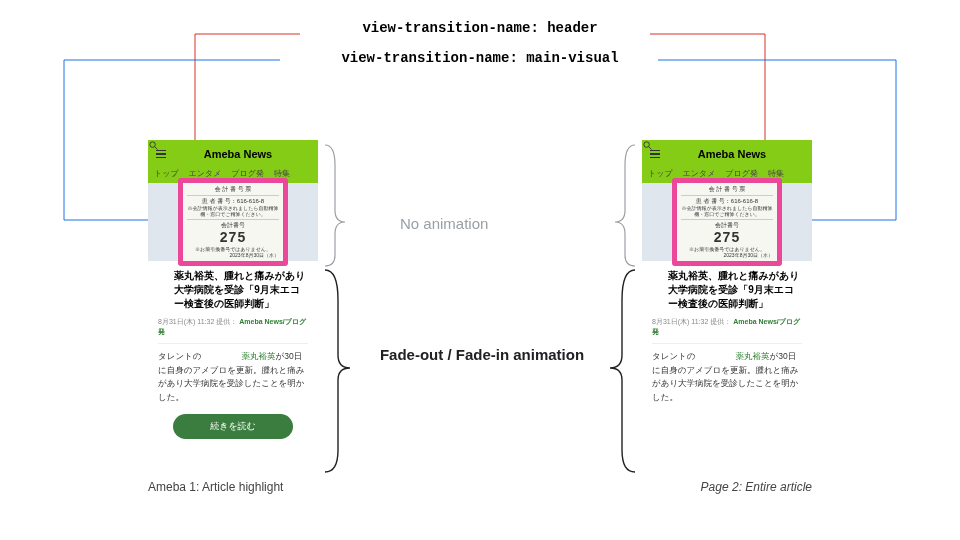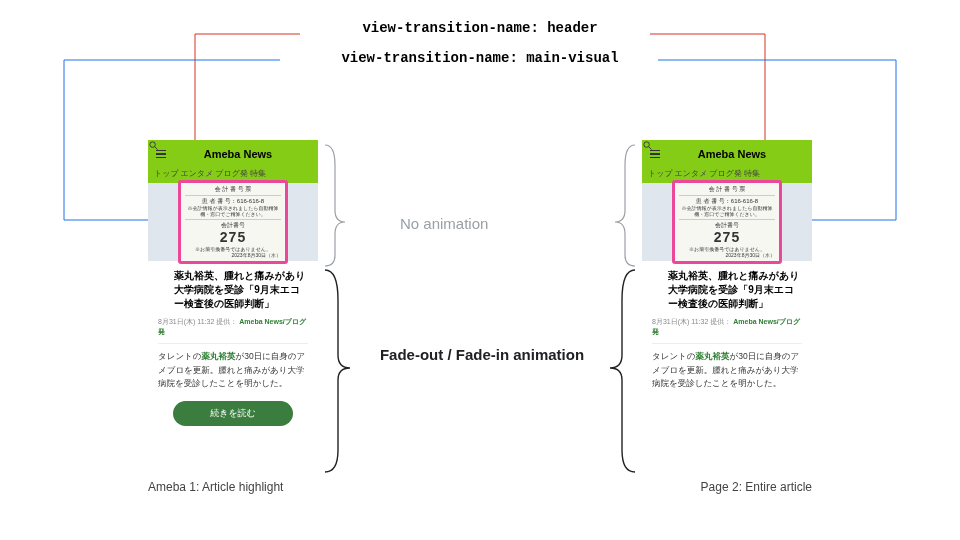--- a/index.html
+++ b/index.html
@@ -9,36 +9,36 @@
   .label2 { top: 50px; left: 0; right: 0; font-family: Liberation Mono, monospace; }
   .phone { position: absolute; width: 170px; background: #fff; border: 0; overflow: hidden; display: flex; flex-direction: column; font-size: 9px; }
   .phone1 { left: 148px; top: 140px; }
   .phone2 { right: 148px; top: 140px; }
   .p-header { background: #84cc16; padding: 4px 0 0; }
   .p-topbar { display: flex; align-items: center; justify-content: space-between; padding: 4px 8px 4px 8px; }
   .hamburger { display: flex; flex-direction: column; gap: 2px; }
   .hamburger span { width: 10px; height: 1.5px; background: #333; display: block; }
   .logo { font-weight: bold; font-size: 11px; }
   .search { font-size: 11px; }
-  .p-tabs { display: flex; gap: 2px; padding: 4px 22px 4px 6px; font-size: 8px; color: #444; }
+  .p-tabs { display: flex; gap: 10px; padding: 4px 22px 4px 6px; font-size: 8px; color: #444; }
   .p-visual { width: 100%; height: 78px; background: #dfe6ee; display: flex; align-items: center; justify-content: center; position: relative; }
-  .ticket { width: 110px; background: #f7f7f2; border: 3px solid #ec4899; border-radius: 3px; padding: 3px 4px; font-size: 6px; text-align: center; color: #333; line-height: 1.2; }
+  .ticket { width: 110px; background: #f7f7f2; border: 5px solid #ec4899; border-radius: 3px; padding: 3px 4px; font-size: 6px; text-align: center; color: #333; line-height: 1.2; }
   .ticket .num { font-size: 14px; font-weight: bold; letter-spacing: 1px; }
   .ticket hr { border: none; border-top: 1px solid #ccc; margin: 2px 0; }
   .p-body { padding: 8px 10px; }
   .headline { font-weight: bold; font-size: 10px; line-height: 1.4; margin-bottom: 6px; margin-left: 16px; }
   .meta { font-size: 7px; color: #888; margin-bottom: 6px; }
   .meta .green { color: #2e7d32; font-weight: bold; }
   .p-body hr { border: none; border-top: 1px solid #eee; margin: 6px 0; }
   .para { font-size: 8.5px; line-height: 1.6; color: #333; }
-  .para .link { color: #2e7d32; font-weight: bold; }
+  .para .link { color: #2e7d32; font-weight: normal; padding-left: 40px; }
   .cta { margin: 10px auto 4px; width: 120px; background: #3a7d3f; color: #fff; border-radius: 14px; text-align: center; padding: 6px 0; font-size: 9px; }
   .caption { position: absolute; font-size: 12px; color: #444; }
   .cap1 { left: 148px; top: 480px; }
-  .cap2 { right: 148px; top: 480px; text-align: right; }
+  .cap2 { right: 148px; top: 480px; text-align: right; font-style: italic; }
   .side-label { position: absolute; font-size: 15px; }
   .noanim { left: 400px; top: 215px; color: #9aa0a6; }
   .fade { left: 352px; top: 345px; font-weight: bold; color: #202124; text-align: center; width: 260px; line-height: 1.3; }
   svg { position: absolute; top: 0; left: 0; pointer-events: none; }
 </style>
 </head>
 <body>
 
 <div class="code-label label1">view-transition-name: header</div>
 <div class="code-label label2">view-transition-name: main-visual</div>

